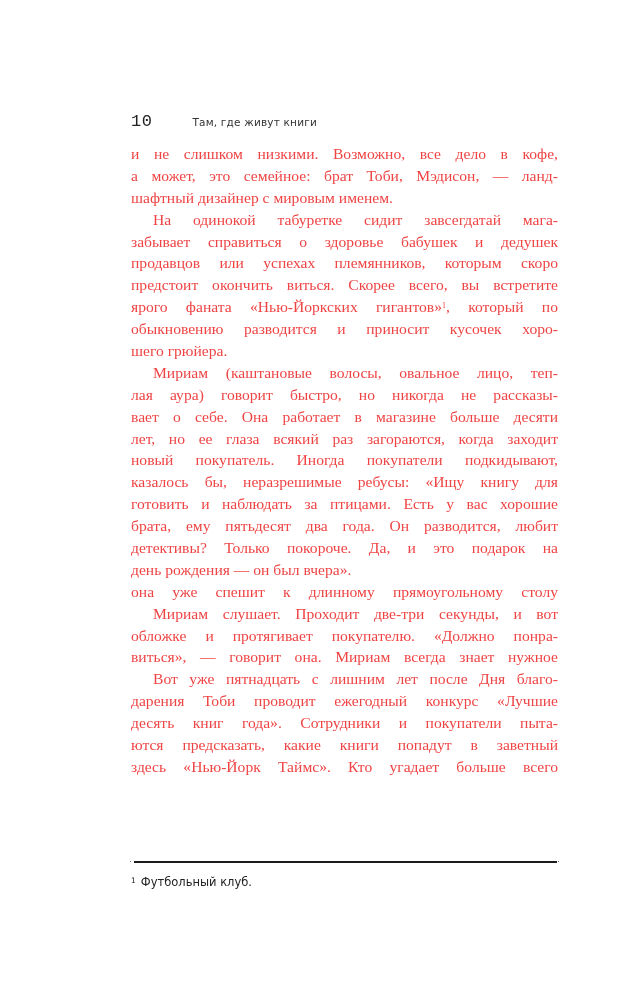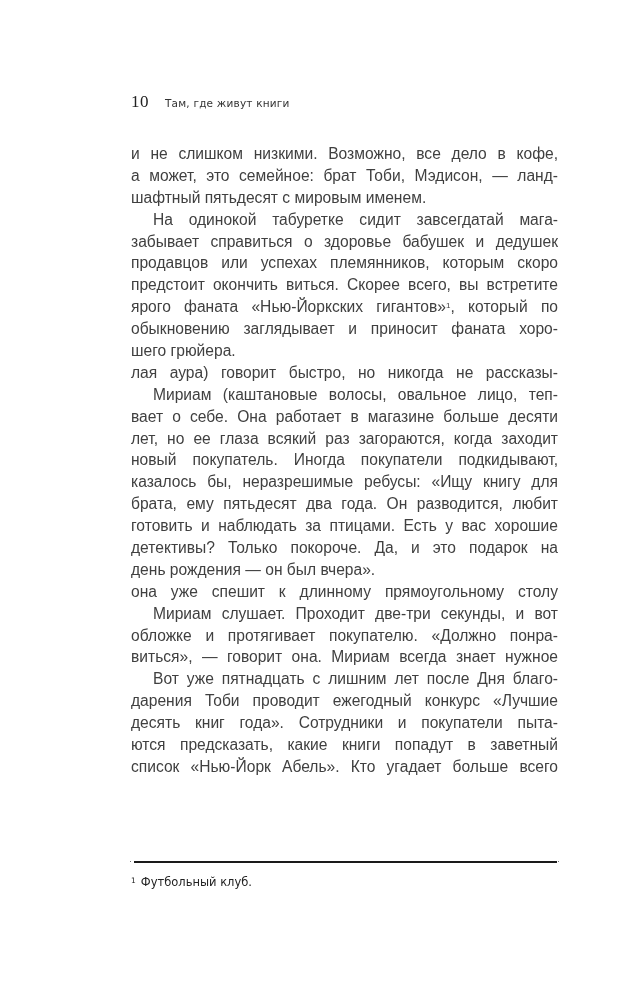--- a/index.html
+++ b/index.html
@@ -1,21 +1,21 @@
 <!DOCTYPE html>
 <html><head>
 <meta charset="utf-8">
 <style>
   html, body { margin: 0; padding: 0; background: #ffffff; }
   body { width: 644px; height: 1000px; position: relative; overflow: hidden; color: #1e1e1e; }
   .header { position: absolute; top: 92px; left: 131px; height: 24px; display: flex; align-items: baseline; }
-  .page-number { font-family: Liberation Serif, serif; font-size: 17px; color: #222; letter-spacing: 0.5px; }
-  .running-title { font-family: "DejaVu Sans", sans-serif; font-size: 10.5px; color: #333; margin-left: 16px; letter-spacing: 0.2px; }
+  .page-number { font-family: Liberation Mono, monospace; font-size: 17px; color: #222; letter-spacing: 0.5px; margin-top: 20px; }
+  .running-title { font-family: "DejaVu Sans", sans-serif; font-size: 10.5px; color: #333; margin-left: 40px; letter-spacing: 0.2px; }
   .body-text { position: absolute; top: 143px; left: 131px; width: 427px; }
-  .line { font-family: Liberation Sans, sans-serif; font-size: 15.6px; line-height: 21.9px; height: 21.9px; white-space: nowrap; text-align: justify; text-align-last: justify; color: #404040; }
+  .line { font-family: Liberation Serif, serif; font-size: 15.6px; line-height: 21.9px; height: 21.9px; white-space: nowrap; text-align: justify; text-align-last: justify; color: #ef4444; }
   .line.last { text-align-last: left; }
   .line.indent { padding-left: 22px; }
   sup { font-size: 8px; vertical-align: top; position: relative; top: -1px; }
   .footnote-rule { position: absolute; top: 861px; left: 134px; width: 423px; height: 2px; background: #1a1a1a; }
   .rule-dot-l { position: absolute; top: 861px; left: 130px; width: 1px; height: 1px; background: #777; }
   .rule-dot-r { position: absolute; top: 861px; left: 558px; width: 1px; height: 1px; background: #777; }
   .footnote { position: absolute; top: 875px; left: 131px; font-family: "DejaVu Sans", sans-serif; font-size: 11.5px; color: #222; display: flex; align-items: flex-start; }
   .footnote-mark { font-size: 7.5px; margin-right: 5px; margin-top: 1px; }
 </style>
 </head>
@@ -23,51 +23,51 @@
 
 <div class="header">
   <span class="page-number">10</span>
   <span class="running-title">Там, где живут книги</span>
 </div>
 
 <div class="body-text">
 
   <div class="line">и не слишком низкими. Возможно, все дело в кофе,</div>
   <div class="line">а может, это семейное: брат Тоби, Мэдисон, — ланд-</div>
-  <div class="line last">шафтный пятьдесят с мировым именем.</div>
+  <div class="line last">шафтный дизайнер с мировым именем.</div>
 
   <div class="line indent">На одинокой табуретке сидит завсегдатай мага-</div>
   <div class="line">забывает справиться о здоровье бабушек и дедушек</div>
   <div class="line">продавцов или успехах племянников, которым скоро</div>
   <div class="line">предстоит окончить виться. Скорее всего, вы встретите</div>
   <div class="line"><span>ярого фаната «Нью-Йоркских гигантов»</span><sup>1</sup><span>, который по</span></div>
-  <div class="line">обыкновению заглядывает и приносит фаната хоро-</div>
+  <div class="line">обыкновению разводится и приносит кусочек хоро-</div>
   <div class="line last">шего грюйера.</div>
 
+  <div class="line indent">Мириам (каштановые волосы, овальное лицо, теп-</div>
   <div class="line">лая аура) говорит быстро, но никогда не рассказы-</div>
-  <div class="line indent">Мириам (каштановые волосы, овальное лицо, теп-</div>
   <div class="line">вает о себе. Она работает в магазине больше десяти</div>
   <div class="line">лет, но ее глаза всякий раз загораются, когда заходит</div>
   <div class="line">новый покупатель. Иногда покупатели подкидывают,</div>
   <div class="line">казалось бы, неразрешимые ребусы: «Ищу книгу для</div>
+  <div class="line">готовить и наблюдать за птицами. Есть у вас хорошие</div>
   <div class="line">брата, ему пятьдесят два года. Он разводится, любит</div>
-  <div class="line">готовить и наблюдать за птицами. Есть у вас хорошие</div>
   <div class="line">детективы? Только покороче. Да, и это подарок на</div>
   <div class="line last">день рождения — он был вчера».</div>
 
   <div class="line">она уже спешит к длинному прямоугольному столу</div>
   <div class="line indent">Мириам слушает. Проходит две-три секунды, и вот</div>
   <div class="line">обложке и протягивает покупателю. «Должно понра-</div>
   <div class="line">виться», — говорит она. Мириам всегда знает нужное</div>
 
   <div class="line indent">Вот уже пятнадцать с лишним лет после Дня благо-</div>
   <div class="line">дарения Тоби проводит ежегодный конкурс «Лучшие</div>
   <div class="line">десять книг года». Сотрудники и покупатели пыта-</div>
   <div class="line">ются предсказать, какие книги попадут в заветный</div>
-  <div class="line">список «Нью-Йорк Абель». Кто угадает больше всего</div>
+  <div class="line">здесь «Нью-Йорк Таймс». Кто угадает больше всего</div>
 </div>
 
 <div class="rule-dot-l"></div>
 <div class="footnote-rule"></div>
 <div class="rule-dot-r"></div>
 
 <div class="footnote">
   <span class="footnote-mark">1</span>
   <span>Футбольный клуб.</span>
 </div>

